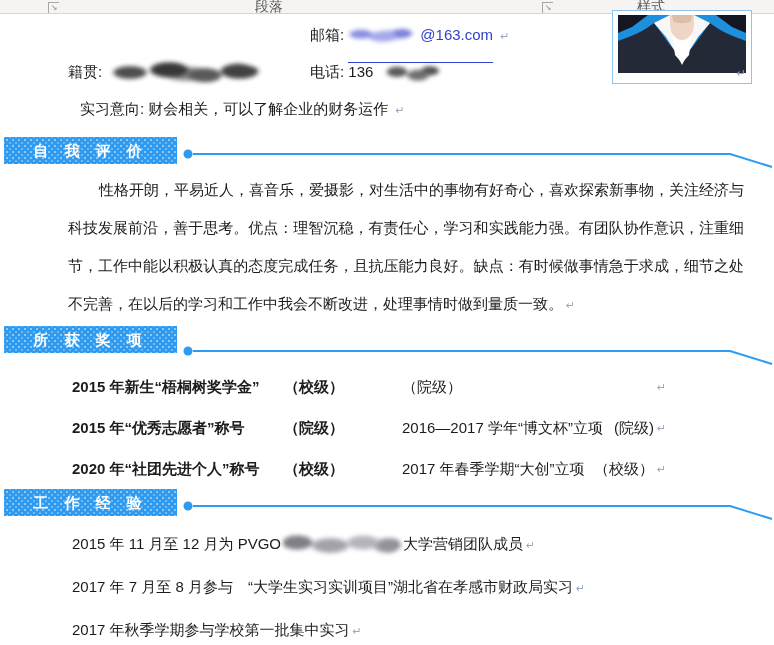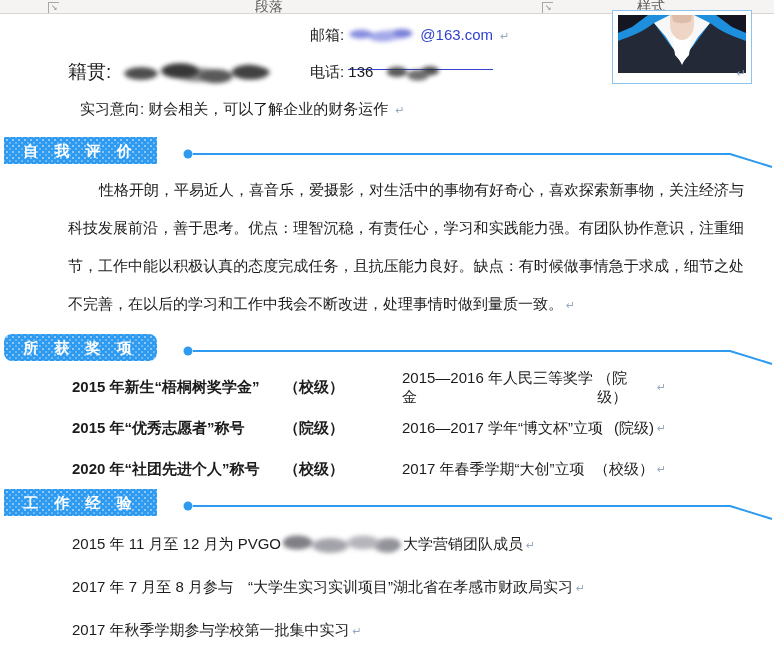--- a/index.html
+++ b/index.html
@@ -18,23 +18,23 @@
          background:#fff;border:1px solid #8ec3ee;padding:4px 5px 8px 5px;z-index:2;}
   .photo svg{display:block;}
   .photo .pmark{position:absolute;right:5px;bottom:3px;margin:0;}
 
   
   .pmark{color:#9aa7c0;font-size:11px;margin-left:3px;font-family:"DejaVu Sans",sans-serif;}
 
   
   .info-basic{position:absolute;left:68px;top:20px;height:30px;line-height:30px;font-size:15px;}
   .info-email{position:absolute;left:310px;top:20px;height:30px;line-height:30px;font-size:15px;}
-  .linkwrap{display:inline-block;border-bottom:1.5px solid var(--link,#3142cd);padding-bottom:19px;}
+  .linkwrap{display:inline-block;border-bottom:1.5px solid var(--link,#3142cd);padding-bottom:12px;}
   .link{color:var(--link,#3142cd);}
-  .info-hometown{position:absolute;left:68px;top:56px;height:32px;line-height:32px;font-size:19px;}
+  .info-hometown{position:absolute;left:68px;top:56px;height:32px;line-height:32px;font-size:15px;}
   .info-phone{position:absolute;left:310px;top:56px;height:32px;line-height:32px;font-size:15px;}
   .info-intent{position:absolute;left:68px;top:94px;height:30px;line-height:30px;font-size:15px;margin-left:12px;}
 
   
   .scr{display:inline-block;border-radius:45% 55% 50% 48%;filter:blur(2.2px);}
   .scr-email{width:72px;height:16px;vertical-align:-3px;opacity:.8;background:
     radial-gradient(ellipse 18px 7px at 18% 45%, #6b72d8 55%, transparent 72%),
     radial-gradient(ellipse 22px 8px at 48% 60%, #8d93e4 55%, transparent 72%),
     radial-gradient(ellipse 16px 7px at 75% 40%, #5a62cf 55%, transparent 72%),
     radial-gradient(ellipse 26px 9px at 60% 50%, #aab0ec 45%, transparent 68%);}
@@ -48,31 +48,31 @@
     radial-gradient(ellipse 16px 8px at 25% 45%, #3c3c3c 55%, transparent 72%),
     radial-gradient(ellipse 18px 9px at 60% 60%, #565656 50%, transparent 70%),
     radial-gradient(ellipse 14px 7px at 80% 40%, #2f2f2f 55%, transparent 72%);}
   .scr-company{width:118px;height:30px;vertical-align:-10px;margin:0 2px;opacity:.75;background:
     radial-gradient(ellipse 24px 11px at 12% 45%, #55555e 55%, transparent 72%),
     radial-gradient(ellipse 30px 12px at 40% 55%, #84848e 50%, transparent 70%),
     radial-gradient(ellipse 28px 12px at 68% 45%, #9b9ba4 45%, transparent 68%),
     radial-gradient(ellipse 26px 12px at 90% 55%, #6e6e78 50%, transparent 70%);}
 
   
-  .banner{position:absolute;left:4px;width:153px;height:27px;line-height:27px;
+  .banner{position:absolute;left:4px;width:173px;height:27px;line-height:27px;
           background-color:var(--accent,#2e9bf1);
           background-image:radial-gradient(circle,rgba(255,255,255,.45) .8px,transparent 1.3px),
                            radial-gradient(circle,rgba(255,255,255,.3) .8px,transparent 1.3px);
           background-size:6px 6px,6px 6px;background-position:0 0,3px 3px;
           color:#fff;font-weight:bold;font-size:15px;letter-spacing:6px;text-align:center;}
   .deco{position:absolute;left:180px;width:594px;height:30px;}
   .deco circle{fill:var(--accent,#2e9bf1);}
   .deco path{stroke:var(--accent,#2e9bf1);stroke-width:2;fill:none;stroke-linejoin:round;}
   .b1{top:137px;} .d1{top:139px;}
-  .b2{top:334px;border-radius:8px;} .d2{top:336px;}
+  .b2{top:326px;} .d2{top:336px;}
   .b3{top:489px;} .d3{top:491px;}
 
   
   .selfeval{position:absolute;left:68px;top:171px;width:676px;font-size:15px;line-height:38px;
             text-align:justify;text-indent:31px;color:#1b1b1b;}
 
   
   .awards{position:absolute;left:72px;top:367px;font-size:15px;}
   .award-row{display:flex;height:41px;align-items:center;}
   .cell-l{display:flex;justify-content:space-between;width:272px;margin-right:58px;font-weight:bold;}
@@ -149,21 +149,20 @@
       <path d="M13 15 H550 L592 28"></path>
   </svg>
 
   <div class="awards">
     <div class="award-row">
       <div class="cell-l">
         <span>2015 年新生“梧桐树奖学金”</span>
         <span>（校级）</span>
       </div>
       <div class="cell-r">
-        <span>2015—2016 年人民三等奖学金</span>
         <span>（院级）</span>
       </div>
       <span class="pmark">↵</span>
     </div>
     <div class="award-row">
       <div class="cell-l">
         <span>2015 年“优秀志愿者”称号</span>
         <span>（院级）</span>
       </div>
       <div class="cell-r">

